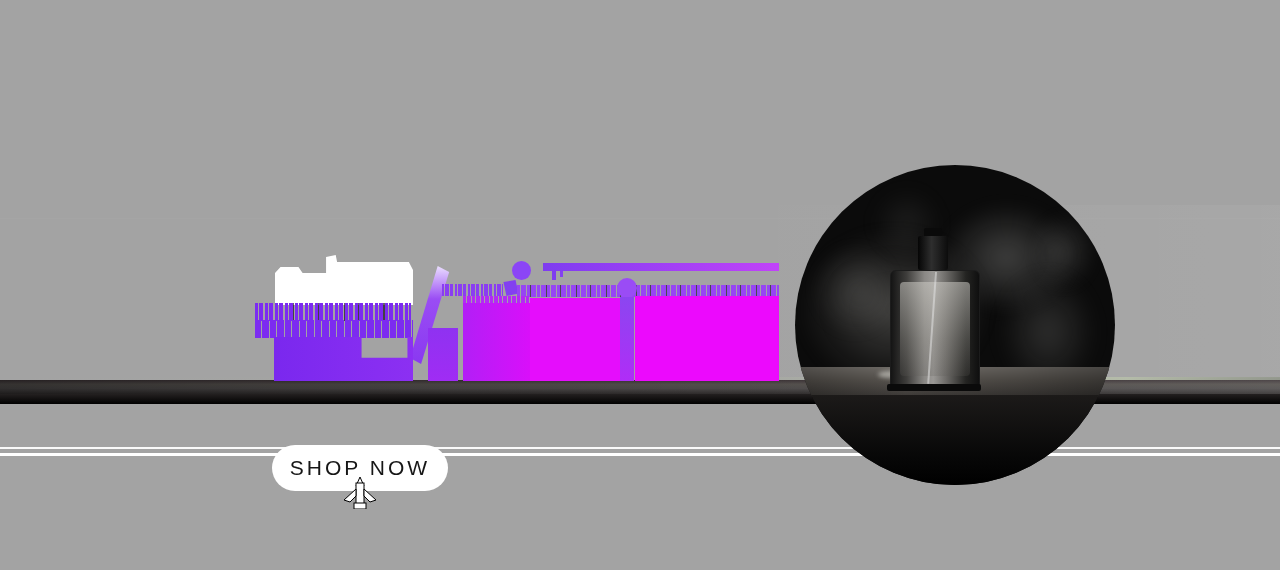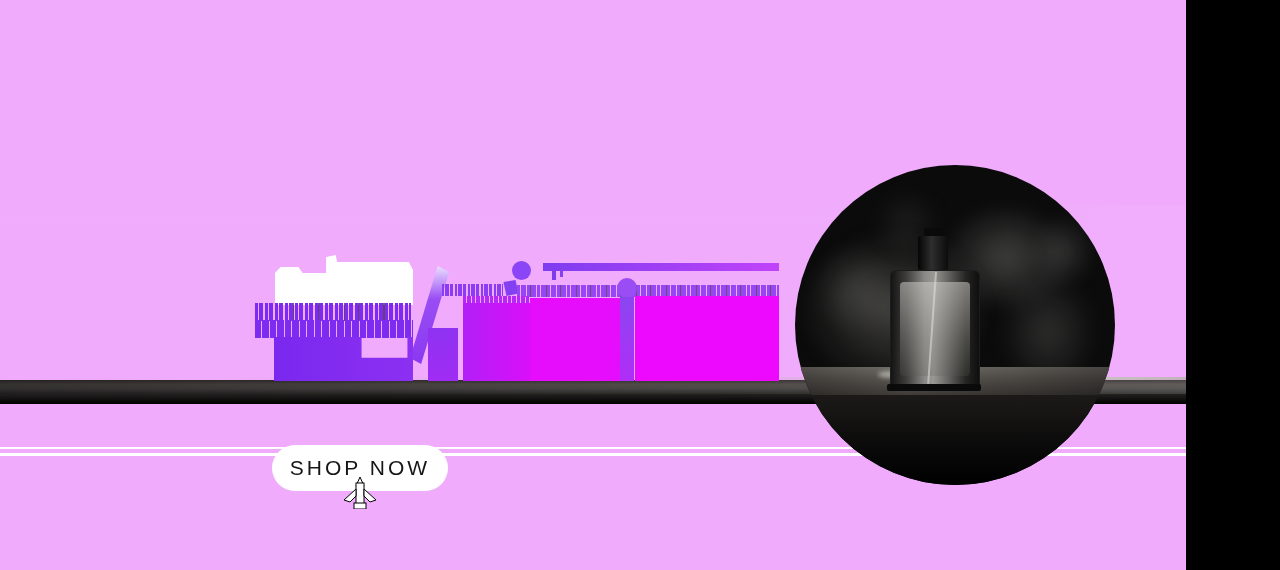--- a/index.html
+++ b/index.html
@@ -1,17 +1,17 @@
 <!DOCTYPE html>
 <html><head>
 <meta charset="utf-8">
 <style>
   html,body{margin:0;padding:0;background:#000;}
   body{width:1280px;height:570px;overflow:hidden;font-family:"Liberation Sans",sans-serif;}
-  .stage{position:relative;width:1186px;height:570px;background:#f0abfc;overflow:hidden;}
+  .stage{position:relative;width:1280px;height:570px;background:#a3a3a3;overflow:hidden;}
   .abs{position:absolute;}
 
   
   #ambient-right{left:0;top:205px;width:1280px;height:173px;
     background:linear-gradient(90deg,rgba(255,255,255,0) 55%,rgba(255,255,255,0.025) 80%,rgba(255,255,255,0.05) 100%);}
   #hairline{left:0;top:218px;width:1280px;height:1px;background:rgba(255,255,255,0.03);}
 
   
   #shelf-light{left:0;top:377px;width:1280px;height:3px;
     background:linear-gradient(90deg,rgba(170,180,155,0) 0%,rgba(170,180,155,0.12) 55%,rgba(185,195,170,0.75) 88%,rgba(130,140,118,0.5) 100%);}

